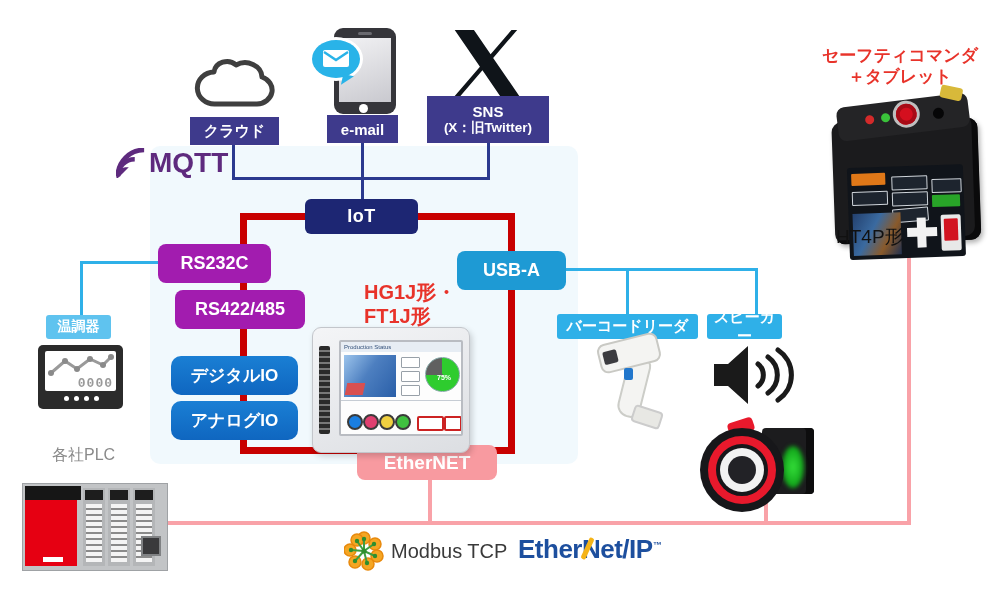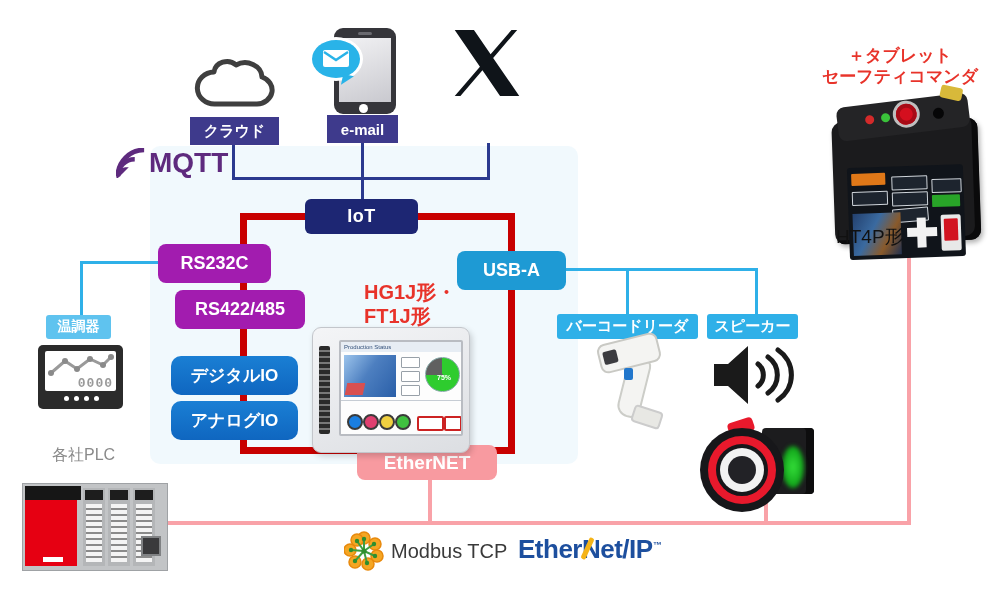--- a/index.html
+++ b/index.html
@@ -153,20 +153,24 @@
     </div>
     <div style="position:absolute;left:30px;bottom:-8px;width:0;height:0;border-left:11px solid #29b3e8;border-bottom:11px solid transparent;transform:rotate(12deg);"></div>
   </div>
 
   <svg class="x-logo" width="70" height="66" viewBox="0 0 1200 1227">
     <path d="M714.163 519.284 1160.89 0h-105.86L667.137 450.887 357.328 0H0l468.492 681.821L0 1226.37h105.866l409.625-476.152 327.181 476.152H1200L714.137 519.284Z" fill="#0f1419"></path>
   </svg>
 
   <div class="tagbox navybox" style="left:190px;top:117px;width:89px;height:28px;">クラウド</div>
   <div class="tagbox navybox" style="left:327px;top:115px;width:71px;height:28px;">e-mail</div>
+  <div class="tagbox navybox" style="left:427px;top:96px;width:122px;height:47px;flex-direction:column;line-height:1.15;">
+    <span>SNS</span>
+    <span style="font-size:13.5px;">(X：旧Twitter)</span>
+  </div>
 
   <div class="mqtt">
     <svg width="30" height="30" viewBox="0 0 32 32">
       <path d="M2 30 a28 28 0 0 1 28 -28" fill="none" stroke="#5e2a7e" stroke-width="5"></path>
       <path d="M2 30 a18 18 0 0 1 18 -18" fill="none" stroke="#5e2a7e" stroke-width="5"></path>
       <path d="M2 30 a8 8 0 0 1 8 -8 l-8 8z" fill="#5e2a7e" stroke="#5e2a7e" stroke-width="3"></path>
     </svg>
     <span>MQTT</span>
   </div>
 
@@ -231,21 +235,21 @@
       <div class="hmi-lamp" style="left:6px;background:#1a7ee0;"></div>
       <div class="hmi-lamp" style="left:22px;background:#e04070;"></div>
       <div class="hmi-lamp" style="left:38px;background:#f0d040;"></div>
       <div class="hmi-lamp" style="left:54px;background:#40c040;"></div>
       <div class="hmi-rbtn" style="left:76px;"></div>
       <div class="hmi-rbtn" style="left:103px;width:14px;"></div>
     </div>
   </div>
 
   <div class="tagbox smallcyan" style="left:557px;top:314px;width:141px;height:25px;">バーコードリーダ</div>
-  <div class="tagbox smallcyan" style="left:707px;top:314px;width:91px;height:25px;">スピーカー</div>
+  <div class="tagbox smallcyan" style="left:707px;top:314px;width:75px;height:25px;">スピーカー</div>
 
   <div>
     <div class="scan-handle"></div>
     <div class="scan-head">
         <div class="scan-window"></div>
       </div>
     <div class="scan-btn"></div>
     <div class="scan-foot"></div>
   </div>
 
@@ -261,22 +265,22 @@
     <div class="rfid-glow"></div>
     <div class="rfid-tab"></div>
     <div class="rfid-front">
       <div class="rfid-ring-red"></div>
       <div class="rfid-white"></div>
       <div class="rfid-core"></div>
     </div>
   </div>
 
   <div class="abs redtext centered" style="left:818px;top:45px;width:164px;font-size:17px;line-height:1.25;">
+    <div>セーフティコマンダ</div>
     <div>＋タブレット</div>
-    <div>セーフティコマンダ</div>
   </div>
   <div class="ht4p">
     <div class="ht4p-body">
       <div class="ht4p-screen">
         <div class="hbtn" style="left:4px;top:6px;width:34px;height:12px;background:#e07818;"></div>
         <div class="hbtn dark" style="left:4px;top:24px;width:34px;height:12px;"></div>
         <div class="hbtn dark" style="left:44px;top:10px;width:34px;height:12px;"></div>
         <div class="hbtn dark" style="left:44px;top:26px;width:34px;height:12px;"></div>
         <div class="hbtn dark" style="left:44px;top:42px;width:34px;height:12px;transform:rotate(-3deg);"></div>
         <div class="hbtn dark" style="left:84px;top:14px;width:28px;height:12px;"></div>

